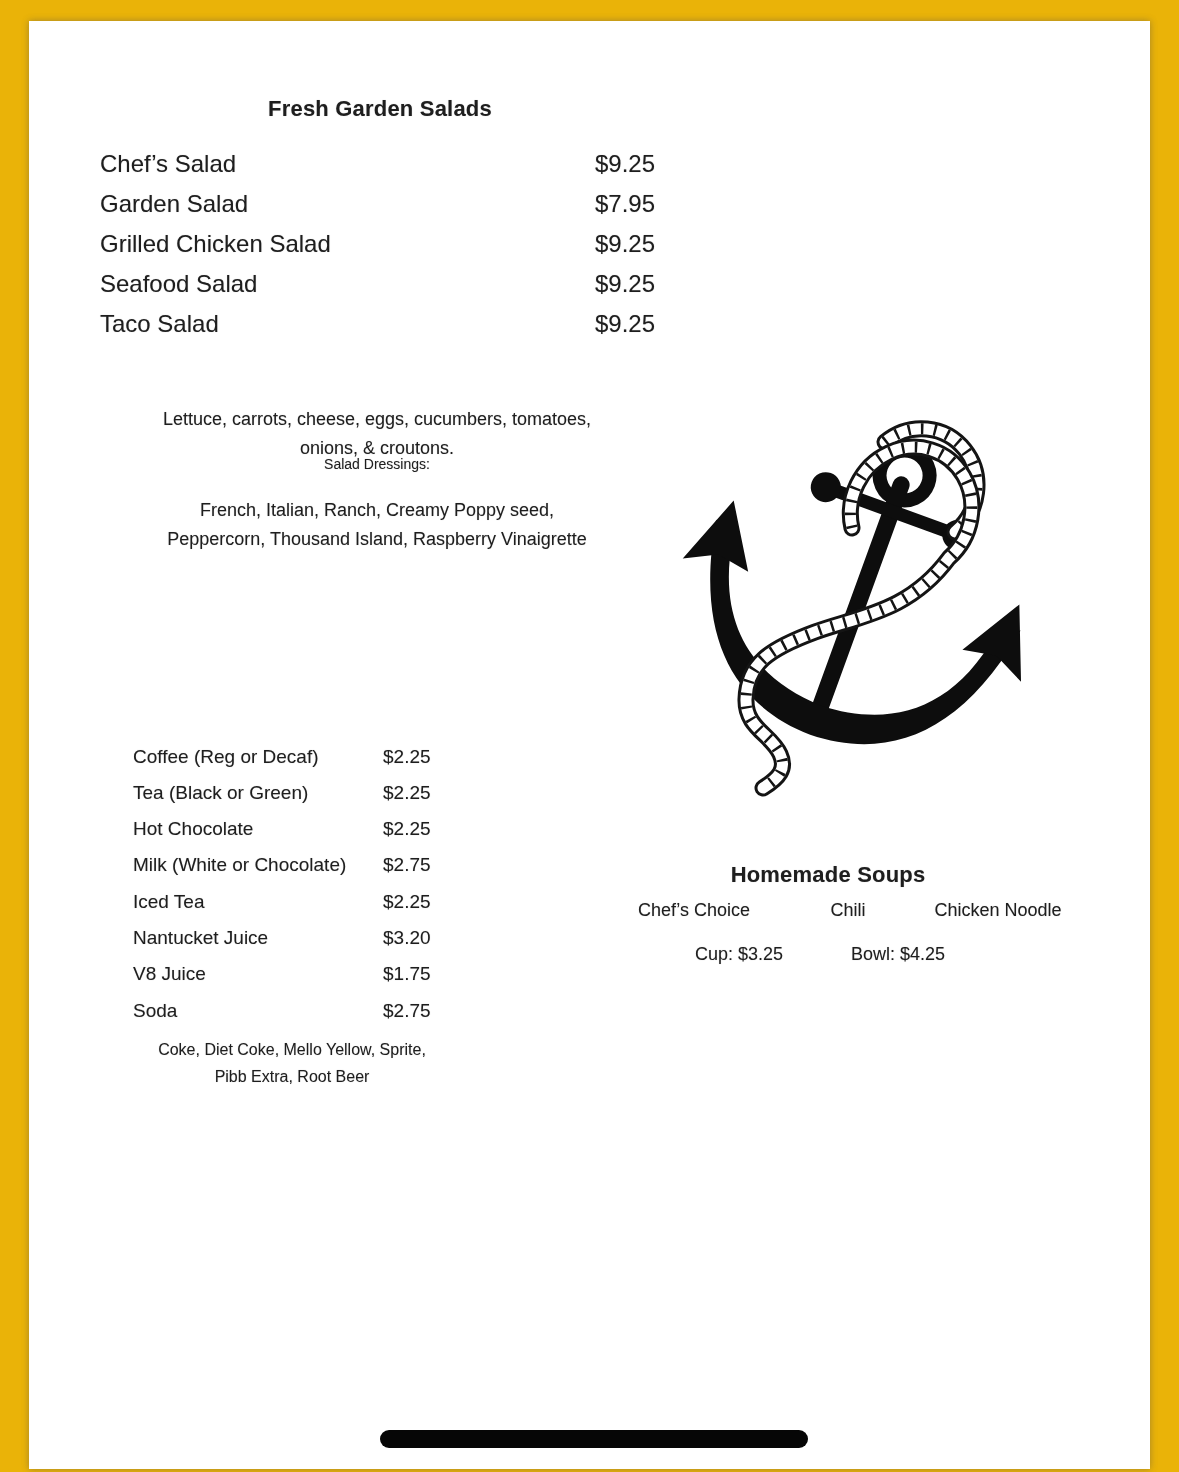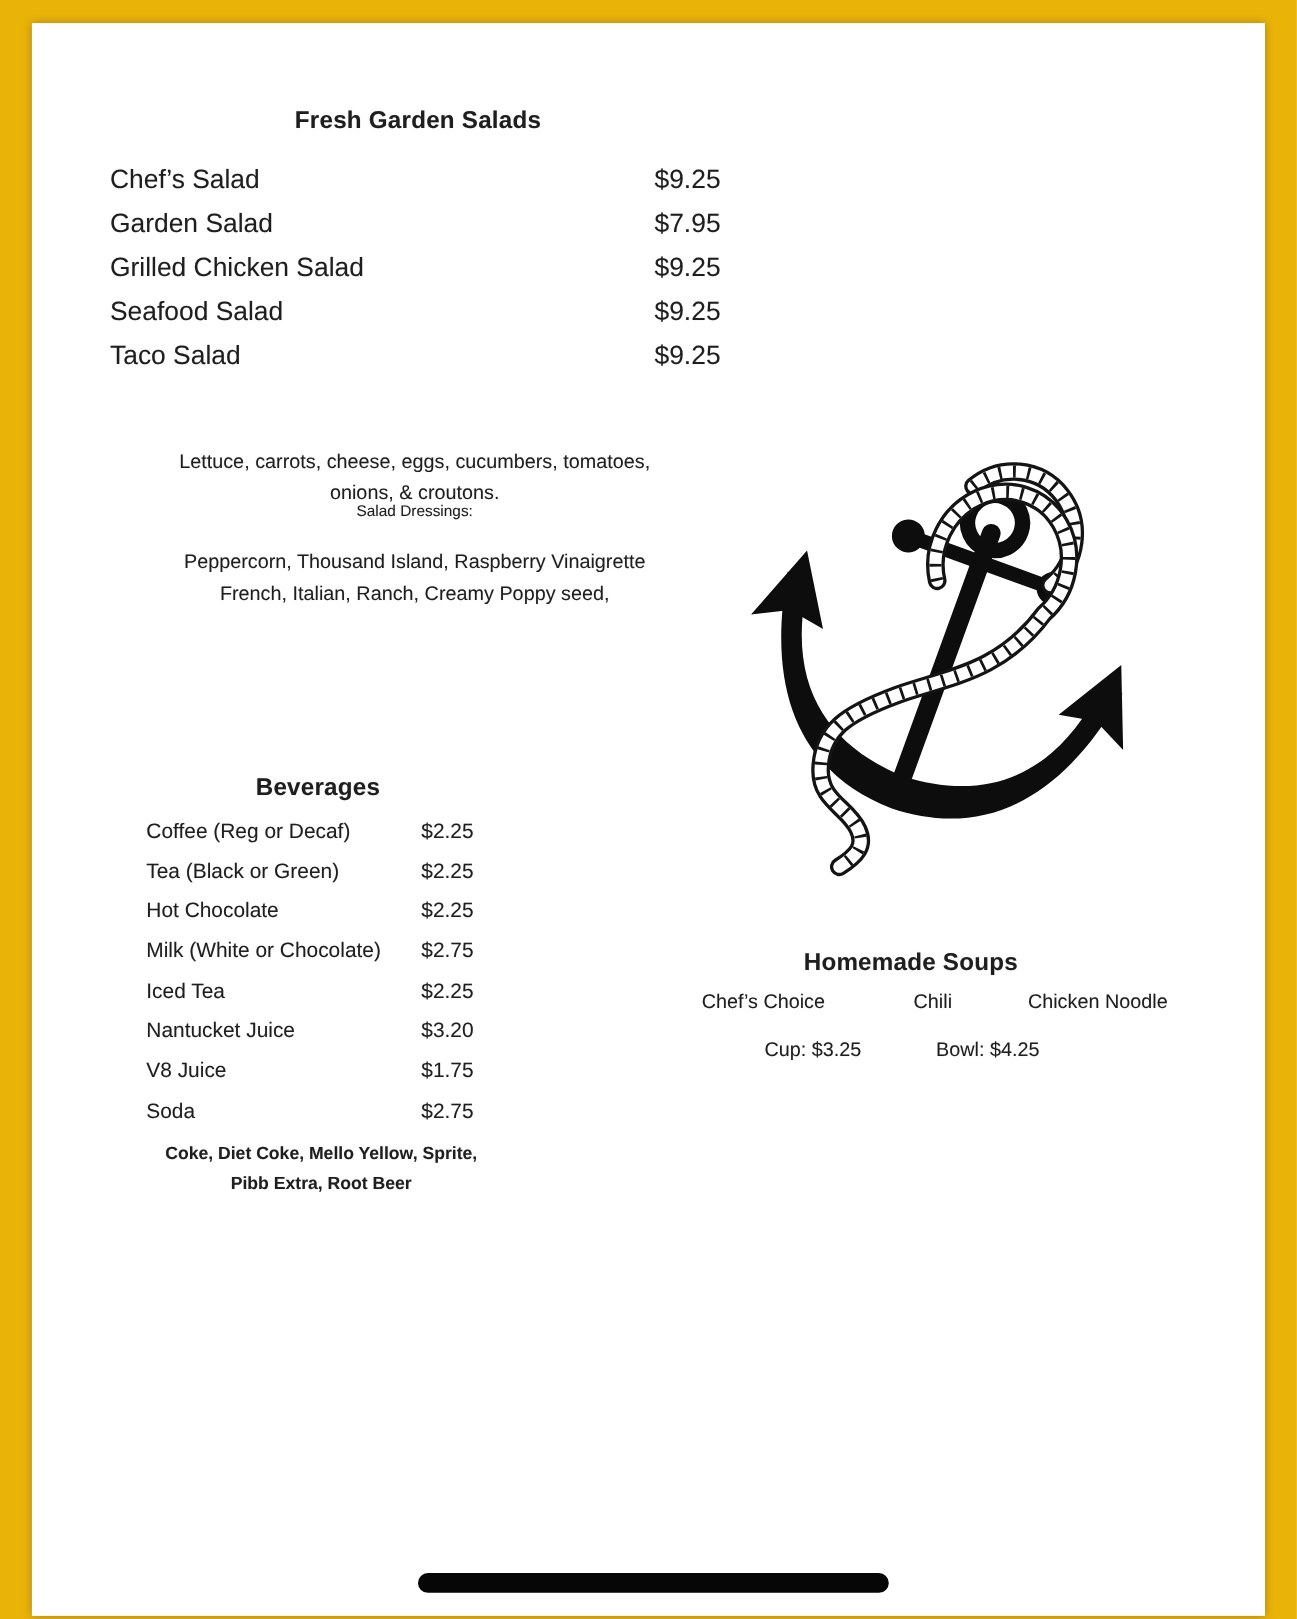--- a/index.html
+++ b/index.html
@@ -30,21 +30,21 @@
 
   .note-block { position: absolute; left: 70px; width: 614px; text-align: center; }
   .note-heading { font-size: 18px; }
   .note-line { font-size: 18px; line-height: 29px; }
   .dressings-heading { font-size: 14px; font-weight: normal; }
 
   .bev-row { position: absolute; left: 133px; width: 312px; font-size: 19px; }
   .bev-row .price { position: absolute; left: 250px; top: 0; }
 
   .soda-note { position: absolute; left: 126px; width: 332px; text-align: center; }
-  .soda-line { font-size: 16px; line-height: 27px; font-weight: bold; }
+  .soda-line { font-size: 16px; line-height: 27px; }
 
   .soup-variety, .soup-size {
     position: absolute;
     transform: translateX(-50%);
     white-space: nowrap;
     font-size: 18px;
   }
 
   .redaction-bar {
     position: absolute;
@@ -82,22 +82,22 @@
     <span class="name">Taco Salad</span>
     <span class="price">$9.25</span>
   </div>
 
   <div class="note-block" style="top:383px;margin-top:22px;">
     <div class="note-line">Lettuce, carrots, cheese, eggs, cucumbers, tomatoes,</div>
     <div class="note-line">onions, &amp; croutons.</div>
   </div>
   <div class="note-block dressings-heading" style="top:456px;">Salad Dressings:</div>
   <div class="note-block" style="top:496px;">
+    <div class="note-line">French, Italian, Ranch, Creamy Poppy seed,</div>
     <div class="note-line">Peppercorn, Thousand Island, Raspberry Vinaigrette</div>
-    <div class="note-line">French, Italian, Ranch, Creamy Poppy seed,</div>
   </div>
 
   <svg class="abs" style="left:647px; top:416px;" width="400" height="400" viewBox="0 0 400 400" fill="none" aria-hidden="true">
     <g transform="rotate(20 170 300)">
       <circle cx="170" cy="44" r="25" stroke="#0d0d0d" stroke-width="14" fill="none"></circle>
       <path d="M170,54 L170,298" stroke="#0d0d0d" stroke-width="17" stroke-linecap="round"></path>
       <path d="M100,82 L240,82" stroke="#0d0d0d" stroke-width="13" stroke-linecap="round"></path>
       <circle cx="100" cy="82" r="15" fill="#0d0d0d"></circle>
       <circle cx="240" cy="82" r="15" fill="#0d0d0d"></circle>
       <path d="M30,162 C45,252 100,286 170,289 C240,286 295,252 310,162 L332,150 C312,268 252,318 170,320 C88,318 28,268 8,150 Z" fill="#0d0d0d"></path>
@@ -107,21 +107,20 @@
     <g>
       <path d="M 238,26 A 54,56 25 0 1 308,116" stroke="#141414" stroke-width="17" stroke-linecap="round"></path>
       <path d="M 238,26 A 54,56 25 0 1 308,116" stroke="#ffffff" stroke-width="11" stroke-linecap="round"></path>
       <path d="M 238,26 A 54,56 25 0 1 308,116" stroke="#141414" stroke-width="11" stroke-dasharray="2.5 10.5"></path>
       <path d="M 205,112 A 60,64 25 1 1 302,142 C 262,196 212,200 168,216 C 122,233 100,248 99,283 C 98,312 124,318 133,338 C 140,353 132,362 116,372" stroke="#141414" stroke-width="17" stroke-linecap="round"></path>
       <path d="M 205,112 A 60,64 25 1 1 302,142 C 262,196 212,200 168,216 C 122,233 100,248 99,283 C 98,312 124,318 133,338 C 140,353 132,362 116,372" stroke="#ffffff" stroke-width="11" stroke-linecap="round"></path>
       <path d="M 205,112 A 60,64 25 1 1 302,142 C 262,196 212,200 168,216 C 122,233 100,248 99,283 C 98,312 124,318 133,338 C 140,353 132,362 116,372" stroke="#141414" stroke-width="11" stroke-dasharray="2.5 10.5"></path>
     </g>
   </svg>
 
-  <div class="abs center section-title" style="left:133px; top:703px; width:312px;">Beverages</div>
 
   <div class="bev-row" style="top:746px">
     <span class="name">Coffee (Reg or Decaf)</span>
     <span class="price">$2.25</span>
   </div>
   <div class="bev-row" style="top:782px">
     <span class="name">Tea (Black or Green)</span>
     <span class="price">$2.25</span>
   </div>
   <div class="bev-row" style="top:818px">

